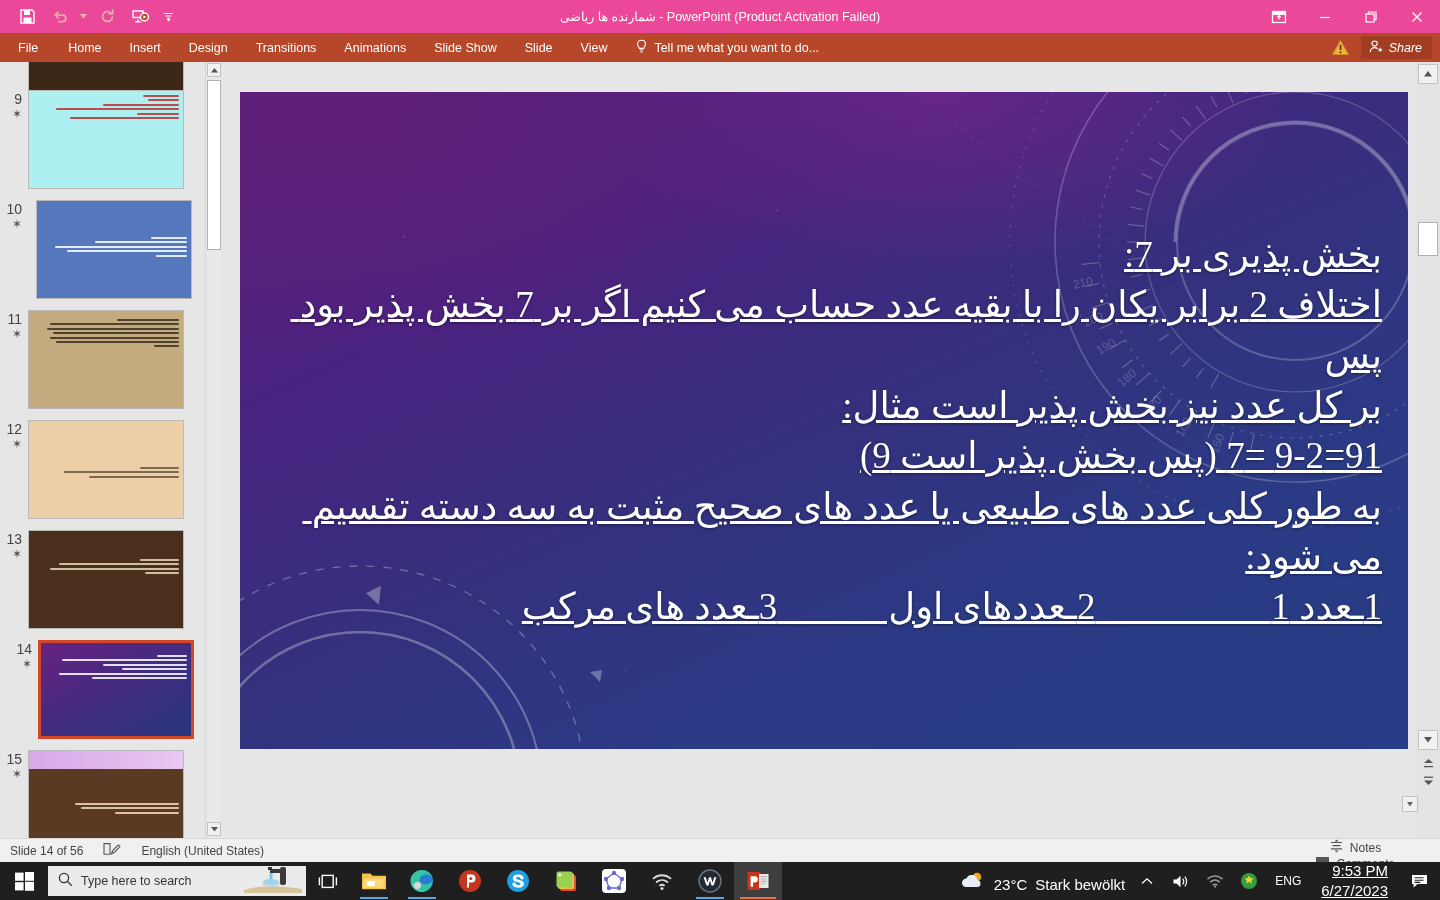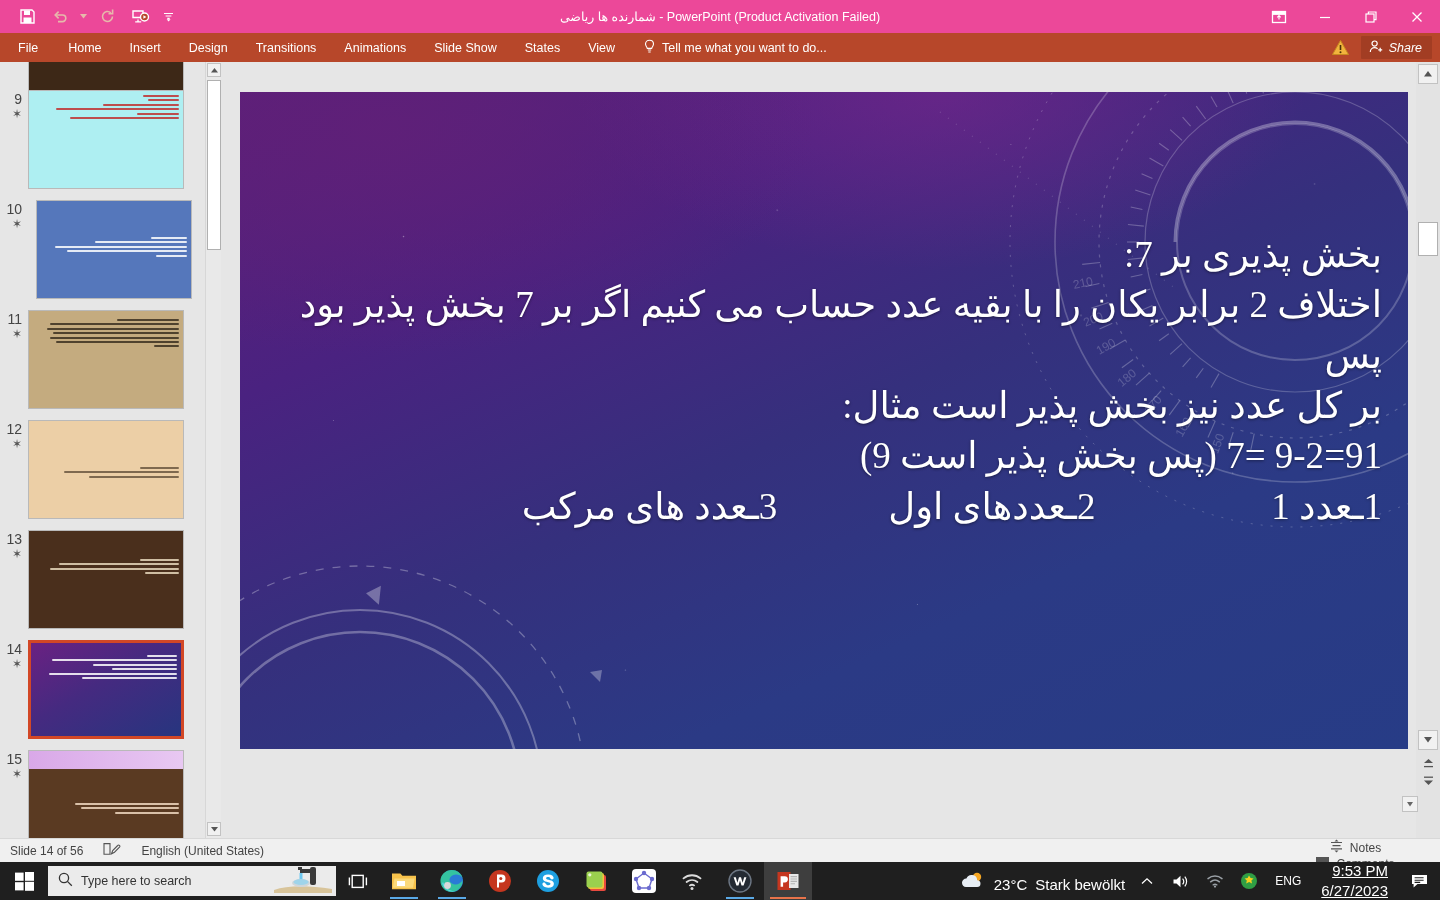--- a/index.html
+++ b/index.html
@@ -119,21 +119,21 @@
   .deco { position: absolute; inset: 0; }
   .deco svg { position: absolute; }
 
   .slide-text {
     position: absolute; left: 28px; right: 26px; top: 138px;
     direction: rtl; text-align: right;
     color: #ffffff; font-family: "Liberation Serif", "DejaVu Serif", serif;
     font-size: 37px; line-height: 1.36;
     text-shadow: 0 1px 3px rgba(0,0,0,.45);
   }
-  .slide-text p { margin: 0; white-space: pre-wrap; }
+  .slide-text p { margin: 0; white-space: pre-wrap; text-decoration: underline; }
   .slide-text p.lastline { letter-spacing: 0; }
 
   
   .hscroll {
     position: absolute; left: 232px; top: 777px; width: 1180px; height: 16px;
     background: #f0f0f0; border-top: 1px solid #d4d4d4;
   }
   .hscroll-thumb {
     position: absolute; left: 100px; top: 1px; height: 14px; width: 1070px;
     background: #ffffff; border: 1px solid #b5b5b5;
@@ -200,21 +200,21 @@
   .zs-sign { color: #555; font-size: 14px; width: 10px; text-align: center; }
   .zoom-pct { font-size: 12px; color: #444; min-width: 32px; text-align: right; padding-right: 6px; }
 
   
   .taskbar {
     position: absolute; left: 0; top: 862px; width: 1440px; height: 38px;
     background: #1f1f1f; display: flex; align-items: center;
   }
   .start-btn { width: 48px; height: 38px; display: flex; align-items: center; justify-content: center; }
   .searchbox {
-    width: 288px; height: 30px; background: #ebebeb; display: flex; align-items: center;
+    width: 258px; height: 30px; background: #ebebeb; display: flex; align-items: center;
     gap: 8px; padding-left: 10px; color: #333; font-size: 12.5px; position: relative; overflow: hidden;
   }
   .taskview { width: 44px; height: 38px; display: flex; align-items: center; justify-content: center; }
   .tb-icons { display: flex; align-items: center; }
   .tb-icon {
     width: 48px; height: 38px; display: flex; align-items: center; justify-content: center;
     position: relative;
   }
   .tb-icon.open::after {
     content: ""; position: absolute; left: 10px; right: 10px; bottom: 1px; height: 2px; background: #5aa9e6;
@@ -309,21 +309,21 @@
   </div>
 
   <div class="ribbonbar">
     <div class="rtab file">File</div>
     <div class="rtab">Home</div>
     <div class="rtab">Insert</div>
     <div class="rtab">Design</div>
     <div class="rtab">Transitions</div>
     <div class="rtab">Animations</div>
     <div class="rtab">Slide Show</div>
-    <div class="rtab">States</div>
+    <div class="rtab">Slide</div>
     <div class="rtab">View</div>
     <div class="tellme">
       <span>
         <svg width="13" height="15" viewBox="0 0 13 15">
             <path d="M6.5 1.2c2.4 0 4 1.8 4 3.9 0 1.9-1.5 2.8-1.8 4.3H4.3C4 7.9 2.5 7 2.5 5.1c0-2.1 1.6-3.9 4-3.9z" fill="none" stroke="#fff" stroke-width="1.1"></path>
             <path d="M4.8 11h3.4M5.3 13h2.4" stroke="#fff" stroke-width="1.1"></path>
           </svg>
       </span>
       <span>Tell me what you want to do...</span>
     </div>
@@ -434,21 +434,21 @@
           <div class="thumb-inner" style="background:#4a2f1c;"></div>
           <div class="thumb-lines" style="top:28px;">
             <div class="tl" style="background:#e6d7bb; width:28%; margin-left:auto;"></div>
             <div class="tl" style="background:#e6d7bb; width:86%; margin-left:auto;"></div>
             <div class="tl" style="background:#e6d7bb; width:92%; margin-left:auto;"></div>
             <div class="tl" style="background:#e6d7bb; width:24%; margin-left:auto;"></div>
           </div>
         </div>
       </div>
 
-      <div class="thumb-row" style="top:578px;">
+      <div class="thumb-row" style="top:578px;padding-left:10px;">
         <div class="thumb-num">
           <span>14</span><span class="star">✶</span>
         </div>
         <div class="thumb-box selected" style="height:99px;">
           <div class="thumb-inner" style="background:linear-gradient(150deg,#6a2182 0%,#452a80 45%,#27357f 100%);"></div>
           <div class="thumb-lines" style="top:12px;">
             <div class="tl" style="background:#ffffff; width:22%; margin-left:auto;"></div>
             <div class="tl" style="background:#ffffff; width:92%; margin-left:auto;"></div>
             <div class="tl" style="background:#ffffff; width:62%; margin-left:auto;"></div>
             <div class="tl" style="background:#ffffff; width:48%; margin-left:auto;"></div>
@@ -570,20 +570,21 @@
               <line x1="700" y1="20" x2="940" y2="200"></line>
             </g>
           </svg>
         </div>
 
         <div class="slide-text">
           <p>بخش پذیری بر 7:</p>
           <p>اختلاف 2 برابر یکان را با بقیه عدد حساب می کنیم اگر بر 7 بخش پذیر بود پس</p>
           <p>بر کل عدد نیز بخش پذیر است مثال:</p>
           <p>91=9-2 =7 (پس بخش پذیر است 9)</p>
+          <p>به طور کلی عدد های طبیعی یا عدد های صحیح مثبت به سه دسته تقسیم می شود:</p>
           <p class="lastline">1ـعدد 1                   2ـعددهای اول            3ـعدد های مرکب</p>
         </div>
       </div>
 
       <div class="hscroll">
         <div class="hs-left">
           <svg width="5" height="7" viewBox="0 0 5 7">
               <path d="M4.6 0v7L0 3.5z" fill="#555"></path>
             </svg>
         </div>

